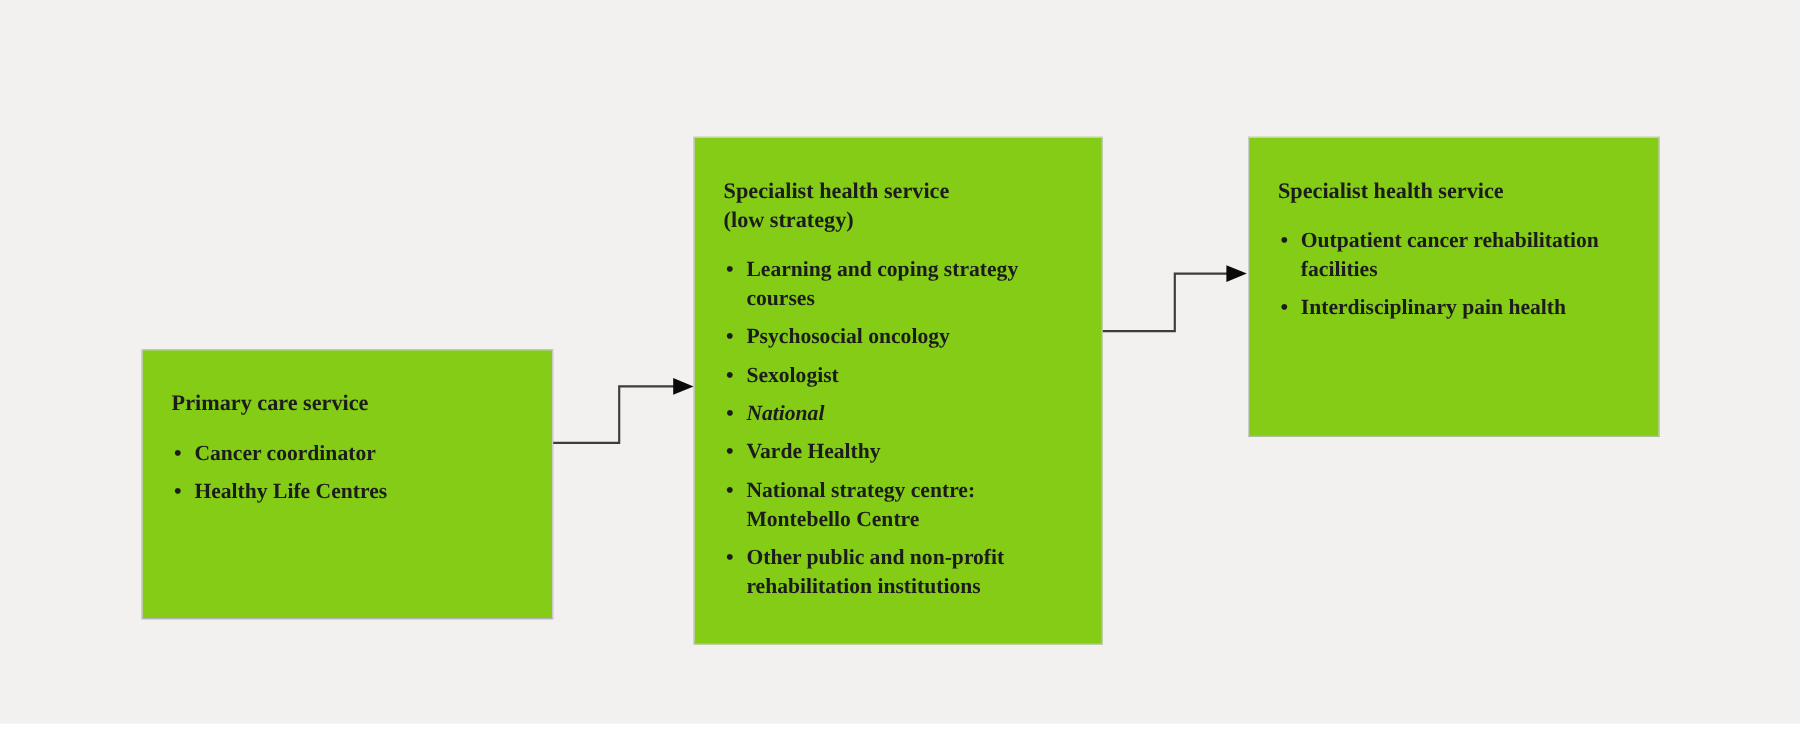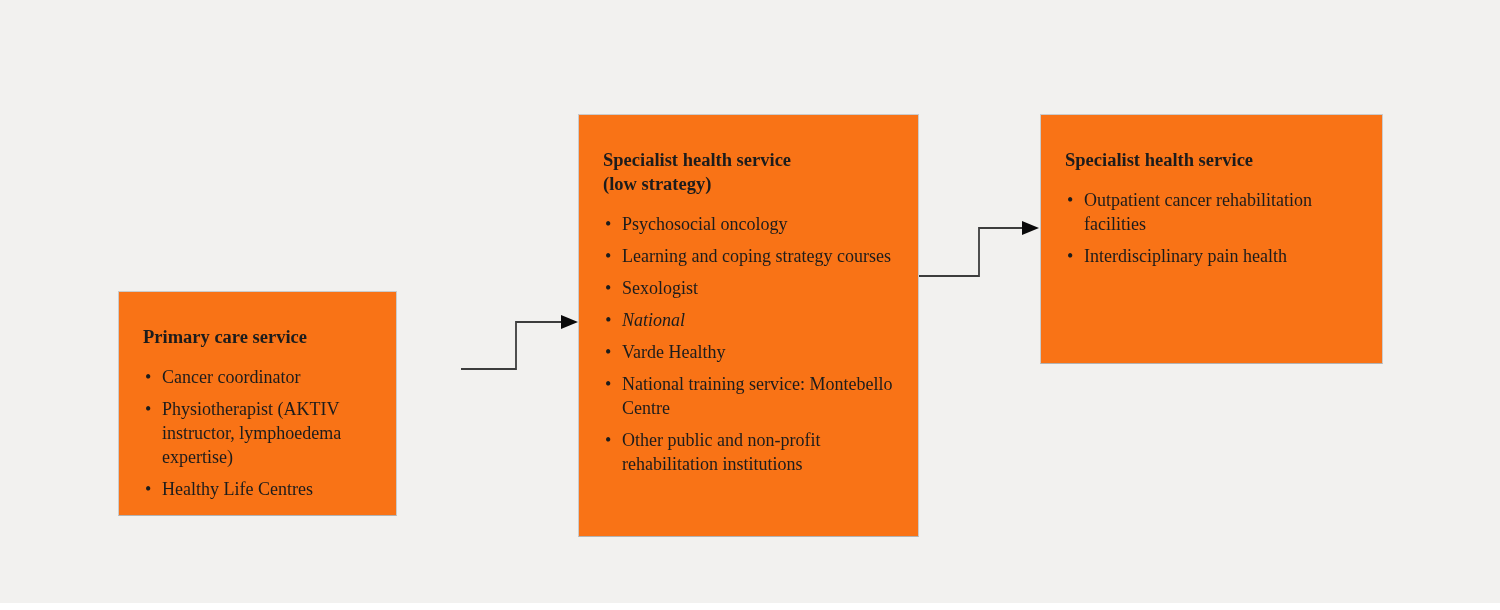--- a/index.html
+++ b/index.html
@@ -10,21 +10,21 @@
     width: 1500px;
     height: 610px;
     position: relative;
     overflow: hidden;
     background: #f2f1ef;
     font-family: "Liberation Serif", "DejaVu Serif", serif;
     color: #1c1c1c;
   }
   .diagram-box {
     position: absolute;
-    background: #f97316;
+    background: #84cc16;
     border: 1px solid #cbcbcb;
     border-bottom-color: #b3b3b3;
     box-sizing: border-box;
     padding: 33px 24px 40px 24px;
   }
   .box-title {
     font-weight: bold;
     font-size: 18.5px;
     line-height: 24px;
     margin: 0;
@@ -33,20 +33,21 @@
   ul.box-list {
     list-style: none;
     margin: 16px 0 0 0;
     padding: 0;
     font-size: 18px;
     line-height: 24px;
   }
   ul.box-list li {
     position: relative;
     padding-left: 19px;
+    font-weight: bold;
   }
   ul.box-list li + li { margin-top: 8px; }
   ul.box-list li::before {
     content: "\2022";
     position: absolute;
     left: 2px;
     top: 0;
   }
   ul.box-list li.italic { font-style: italic; }
   .connector {
@@ -54,55 +55,54 @@
     overflow: visible;
   }
   .bottom-strip {
     position: absolute;
     left: 0;
     top: 603px;
     width: 1500px;
     height: 7px;
     background: #ffffff;
   }
-  #box-primary   { left: 118px;  top: 291px; width: 279px; height: 225px; }
+  #box-primary   { left: 118px;  top: 291px; width: 343px; height: 225px; }
   #box-speclow   { left: 578px;  top: 114px; width: 341px; height: 423px; }
   #box-spec      { left: 1040px; top: 114px; width: 343px; height: 250px; }
   #connector-1   { left: 461px;  top: 310px; width: 118px; height: 70px; }
   #connector-2   { left: 919px;  top: 214px; width: 122px; height: 72px; }
 </style>
 </head>
 <body>
 
 <div class="diagram-box" id="box-primary">
   <h3 class="box-title">Primary care service</h3>
   <ul class="box-list">
     <li>Cancer coordinator</li>
-    <li>Physiotherapist (AKTIV instructor, lymphoedema expertise)</li>
     <li>Healthy Life Centres</li>
   </ul>
 </div>
 
 <svg class="connector" id="connector-1" width="118" height="70">
   <polyline points="0,59 55,59 55,12 101,12" fill="none" stroke="#3d3d3d" stroke-width="1.8"></polyline>
   <polygon points="100,5 100,19 117,12" fill="#0a0a0a"></polygon>
 </svg>
 
 <div class="diagram-box" id="box-speclow">
   <h3 class="box-title">
     <span>Specialist health service</span>
     <span>(low strategy)</span>
   </h3>
   <ul class="box-list">
+    <li>Learning and coping strategy courses</li>
     <li>Psychosocial oncology</li>
-    <li>Learning and coping strategy courses</li>
     <li>Sexologist</li>
     <li class="italic">National</li>
     <li>Varde Healthy</li>
-    <li>National training service: Montebello Centre</li>
+    <li>National strategy centre: Montebello Centre</li>
     <li>Other public and non-profit rehabilitation institutions</li>
   </ul>
 </div>
 
 <svg class="connector" id="connector-2" width="122" height="72">
   <polyline points="0,62 60,62 60,14 104,14" fill="none" stroke="#3d3d3d" stroke-width="1.8"></polyline>
   <polygon points="103,7 103,21 120,14" fill="#0a0a0a"></polygon>
 </svg>
 
 <div class="diagram-box" id="box-spec">

